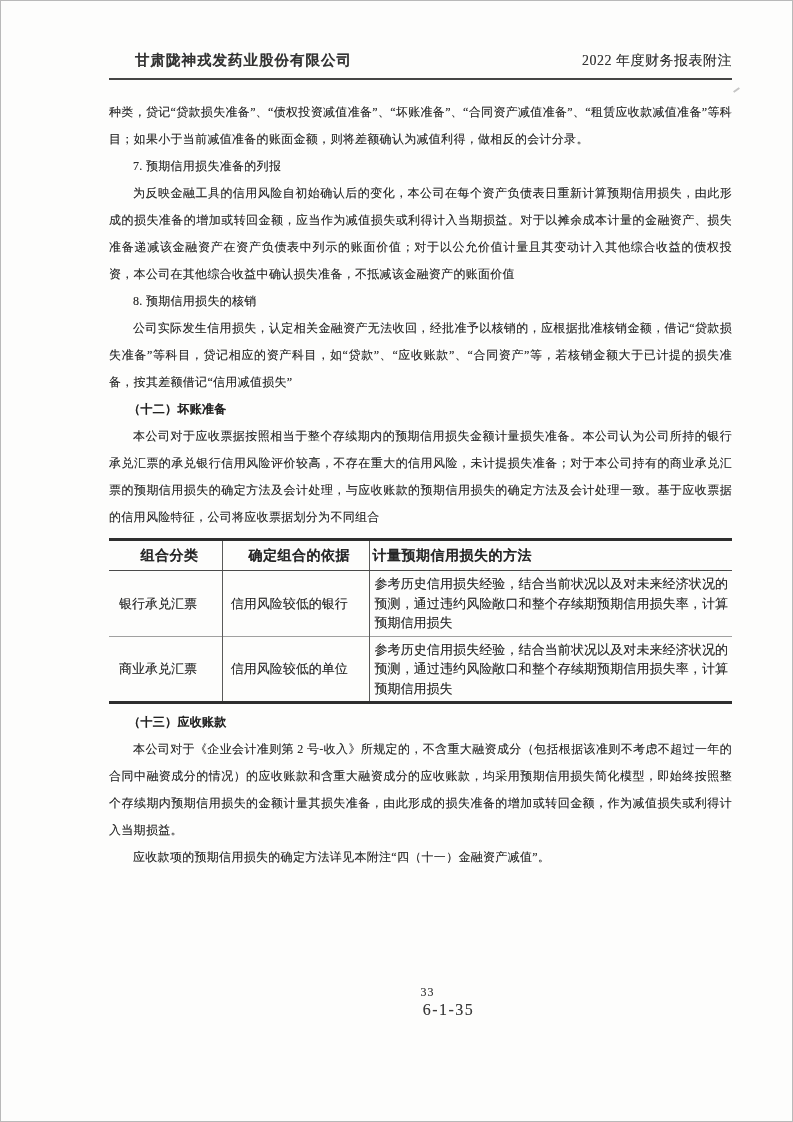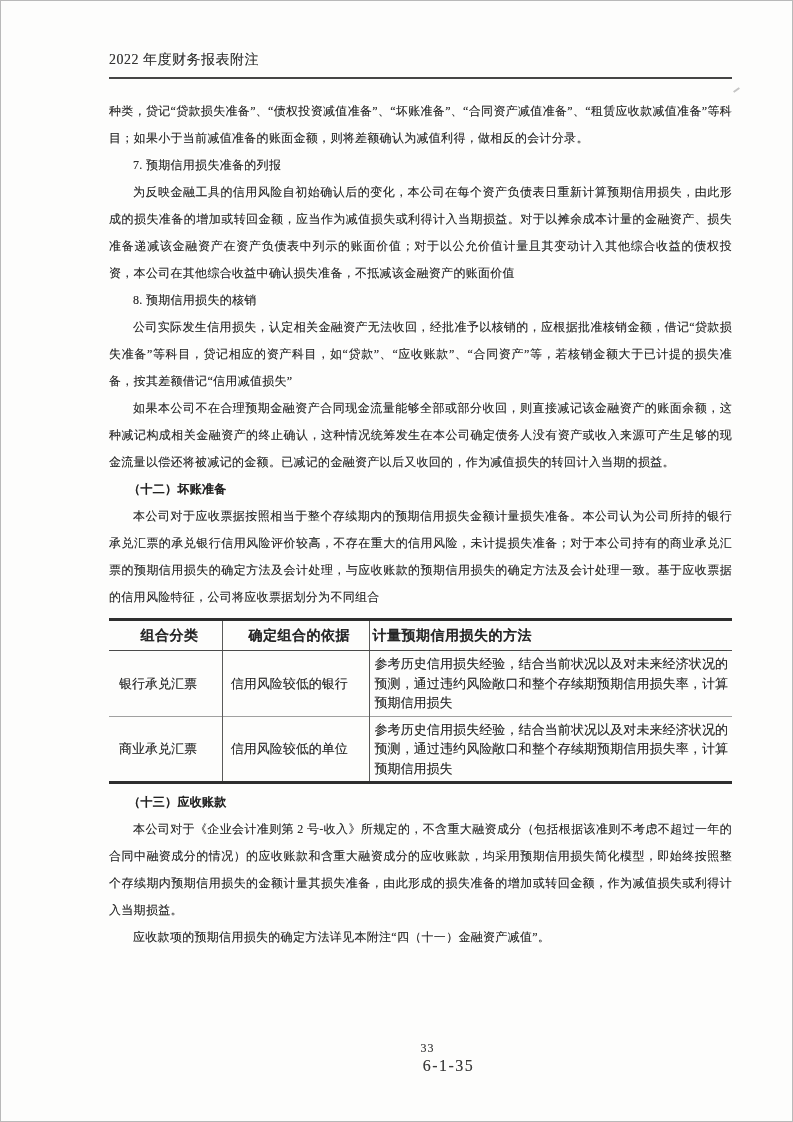--- a/index.html
+++ b/index.html
@@ -89,21 +89,21 @@
     letter-spacing: 0;
   }
   table.grouping .col-name   { width: 17%; padding-left: 10px; }
   table.grouping .col-basis  { width: 23%; padding-left: 8px; }
   table.grouping .col-method { width: 60%; text-align: justify; }
   table.grouping td.sep, table.grouping th.sep { border-left: 1px solid #5a5a5a; }
   table.grouping tr.row2 td { border-top: 1px solid #a0a0a0; }
 
   .page-footer {
     position: absolute;
-    top: 1040px;
+    top: 984px;
     left: 0;
     width: 100%;
     text-align: center;
     padding-left: 62px;
     box-sizing: border-box;
     color: #3a3a3a;
   }
   .page-number {
     font-size: 12px;
     letter-spacing: 1px;
@@ -124,35 +124,35 @@
     background: #c4c4c4;
     transform: rotate(-35deg);
   }
 </style>
 </head>
 <body>
 
 <div class="doc">
 
   <div class="page-header">
+    <span class="company">甘肃陇神戎发药业股份有限公司</span>
     <span class="report-title">2022 年度财务报表附注</span>
   </div>
 
   <div class="corner-mark"></div>
 
   <div class="content">
 
     <p class="p-noindent">种类，贷记“贷款损失准备”、“债权投资减值准备”、“坏账准备”、“合同资产减值准备”、“租赁应收款减值准备”等科目；如果小于当前减值准备的账面金额，则将差额确认为减值利得，做相反的会计分录。</p>
 
     <h3 class="h-num">7. 预期信用损失准备的列报</h3>
     <p class="p-indent">为反映金融工具的信用风险自初始确认后的变化，本公司在每个资产负债表日重新计算预期信用损失，由此形成的损失准备的增加或转回金额，应当作为减值损失或利得计入当期损益。对于以摊余成本计量的金融资产、损失准备递减该金融资产在资产负债表中列示的账面价值；对于以公允价值计量且其变动计入其他综合收益的债权投资，本公司在其他综合收益中确认损失准备，不抵减该金融资产的账面价值</p>
 
     <h3 class="h-num">8. 预期信用损失的核销</h3>
     <p class="p-indent">公司实际发生信用损失，认定相关金融资产无法收回，经批准予以核销的，应根据批准核销金额，借记“贷款损失准备”等科目，贷记相应的资产科目，如“贷款”、“应收账款”、“合同资产”等，若核销金额大于已计提的损失准备，按其差额借记“信用减值损失”</p>
-    <p class="p-indent">如果本公司不在合理预期金融资产合同现金流量能够全部或部分收回，则直接减记该金融资产的账面余额，这种减记构成相关金融资产的终止确认，这种情况统筹发生在本公司确定债务人没有资产或收入来源可产生足够的现金流量以偿还将被减记的金额。已减记的金融资产以后又收回的，作为减值损失的转回计入当期的损益。</p>
 
     <h3 class="h-bold">（十二）坏账准备</h3>
     <p class="p-indent">本公司对于应收票据按照相当于整个存续期内的预期信用损失金额计量损失准备。本公司认为公司所持的银行承兑汇票的承兑银行信用风险评价较高，不存在重大的信用风险，未计提损失准备；对于本公司持有的商业承兑汇票的预期信用损失的确定方法及会计处理，与应收账款的预期信用损失的确定方法及会计处理一致。基于应收票据的信用风险特征，公司将应收票据划分为不同组合</p>
 
     <table class="grouping">
       <thead>
         <tr>
           <th class="col-name">组合分类</th>
           <th class="col-basis sep">确定组合的依据</th>
           <th class="col-method sep">计量预期信用损失的方法</th>

